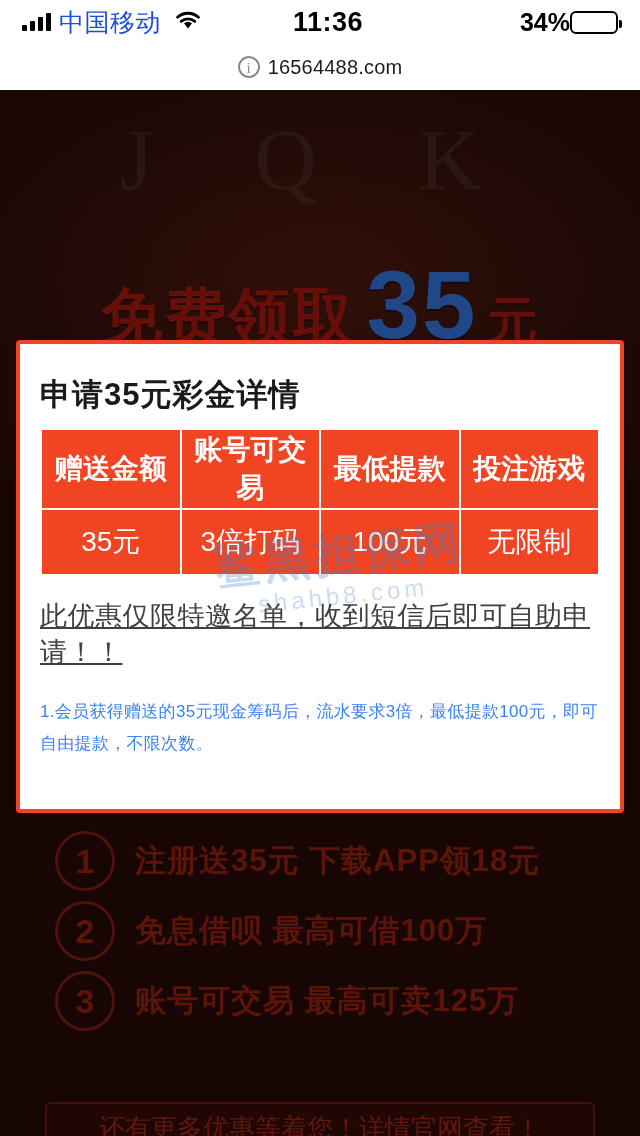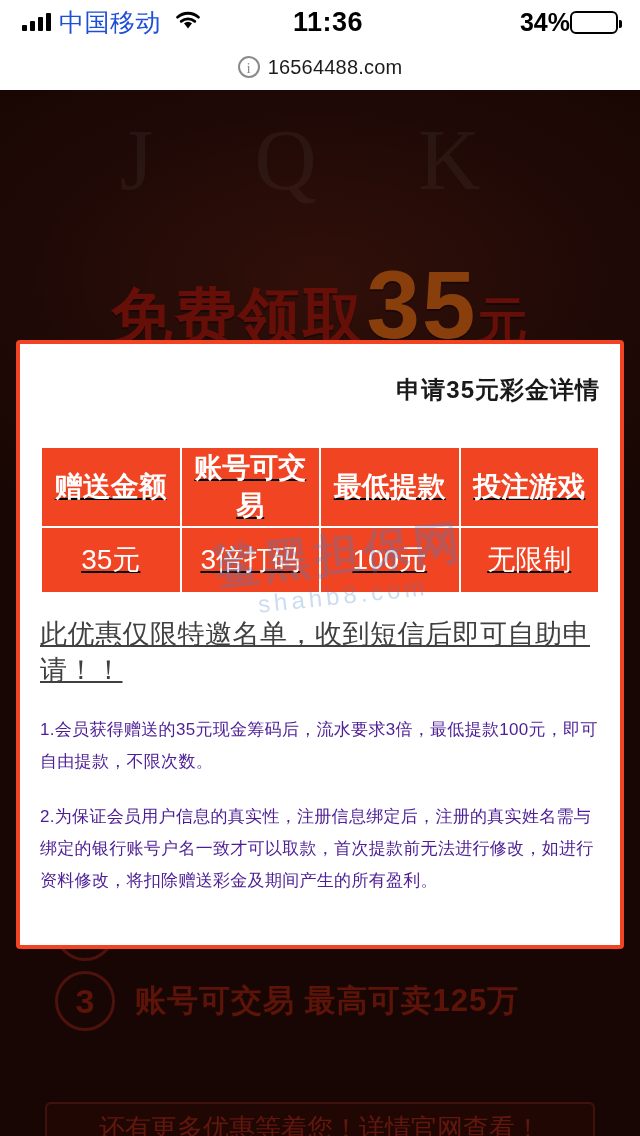--- a/index.html
+++ b/index.html
@@ -159,22 +159,22 @@
     width: 100%;
     text-align: center;
     color: #b81c0f;
     font-size: 62px;
     font-weight: bold;
     letter-spacing: 2px;
     text-shadow: 0 2px 0 rgba(0,0,0,0.35);
   }
   .headline-1 .big {
     font-size: 96px;
-    color: #f97316;
-    margin: 0 0;
+    color: #3b82f6;
+    margin: 0 10px;
     text-align: right;
   }
   .headline-1 .small {
     font-size: 50px;
   }
   .headline-2 {
     position: absolute;
     top: 290px;
     width: 100%;
     text-align: center;
@@ -249,52 +249,51 @@
     top: 250px;   
     width: 608px;
     background: #ffffff;
     border: 4px solid #f04423;
     border-radius: 4px;
     box-sizing: border-box;
     padding: 22px 20px 26px 20px;
     overflow: hidden;
   }
   .modal-title {
-    text-align: right;
-    font-size: 24px;
+    text-align: left;
+    font-size: 31px;
     font-weight: bold;
     color: #1a1a1a;
-    margin: 8px 0 40px 0;
+    margin: 8px 0 12px 0;
     letter-spacing: 1px;
   }
   .modal-table {
     width: 100%;
     border-collapse: collapse;
     table-layout: fixed;
-    text-decoration: underline;
   }
   .modal-table td {
     background: #f04423;
     color: #ffffff;
     text-align: center;
     font-size: 28px;
     height: 62px;
     border: 2px solid #ffffff;
   }
   .modal-table tr.head td { font-weight: bold; }
   .modal-notice {
     font-size: 27px;
     color: #404040;
     margin: 22px 0 26px 0;
     letter-spacing: 0.5px;
     text-decoration: underline;
   }
   .modal-terms p {
     font-size: 17px;
-    color: #4c1d95;
+    color: #3b82f6;
     line-height: 1.9;
     margin: 0 0 22px 0;
     letter-spacing: 0.3px;
   }
   
   .watermark {
     position: absolute;
     left: 195px;
     top: 180px;
     transform: rotate(-6deg);
@@ -394,21 +393,20 @@
         <td>100元</td>
         <td>无限制</td>
       </tr>
     </tbody>
       </table>
 
     <div class="modal-notice">此优惠仅限特邀名单，收到短信后即可自助申请！！</div>
 
     <div class="modal-terms">
       <p>1.会员获得赠送的35元现金筹码后，流水要求3倍，最低提款100元，即可自由提款，不限次数。</p>
-      <p>2.为保证会员用户信息的真实性，注册信息绑定后，注册的真实姓名需与绑定的银行账号户名一致才可以取款，首次提款前无法进行修改，如进行资料修改，将扣除赠送彩金及期间产生的所有盈利。</p>
     </div>
 
     <div class="watermark">
       <div class="wm-main">鲨黑担保网</div>
       <div class="wm-sub">shahb8.com</div>
     </div>
   </div>
 </div>
 
 </body></html>

